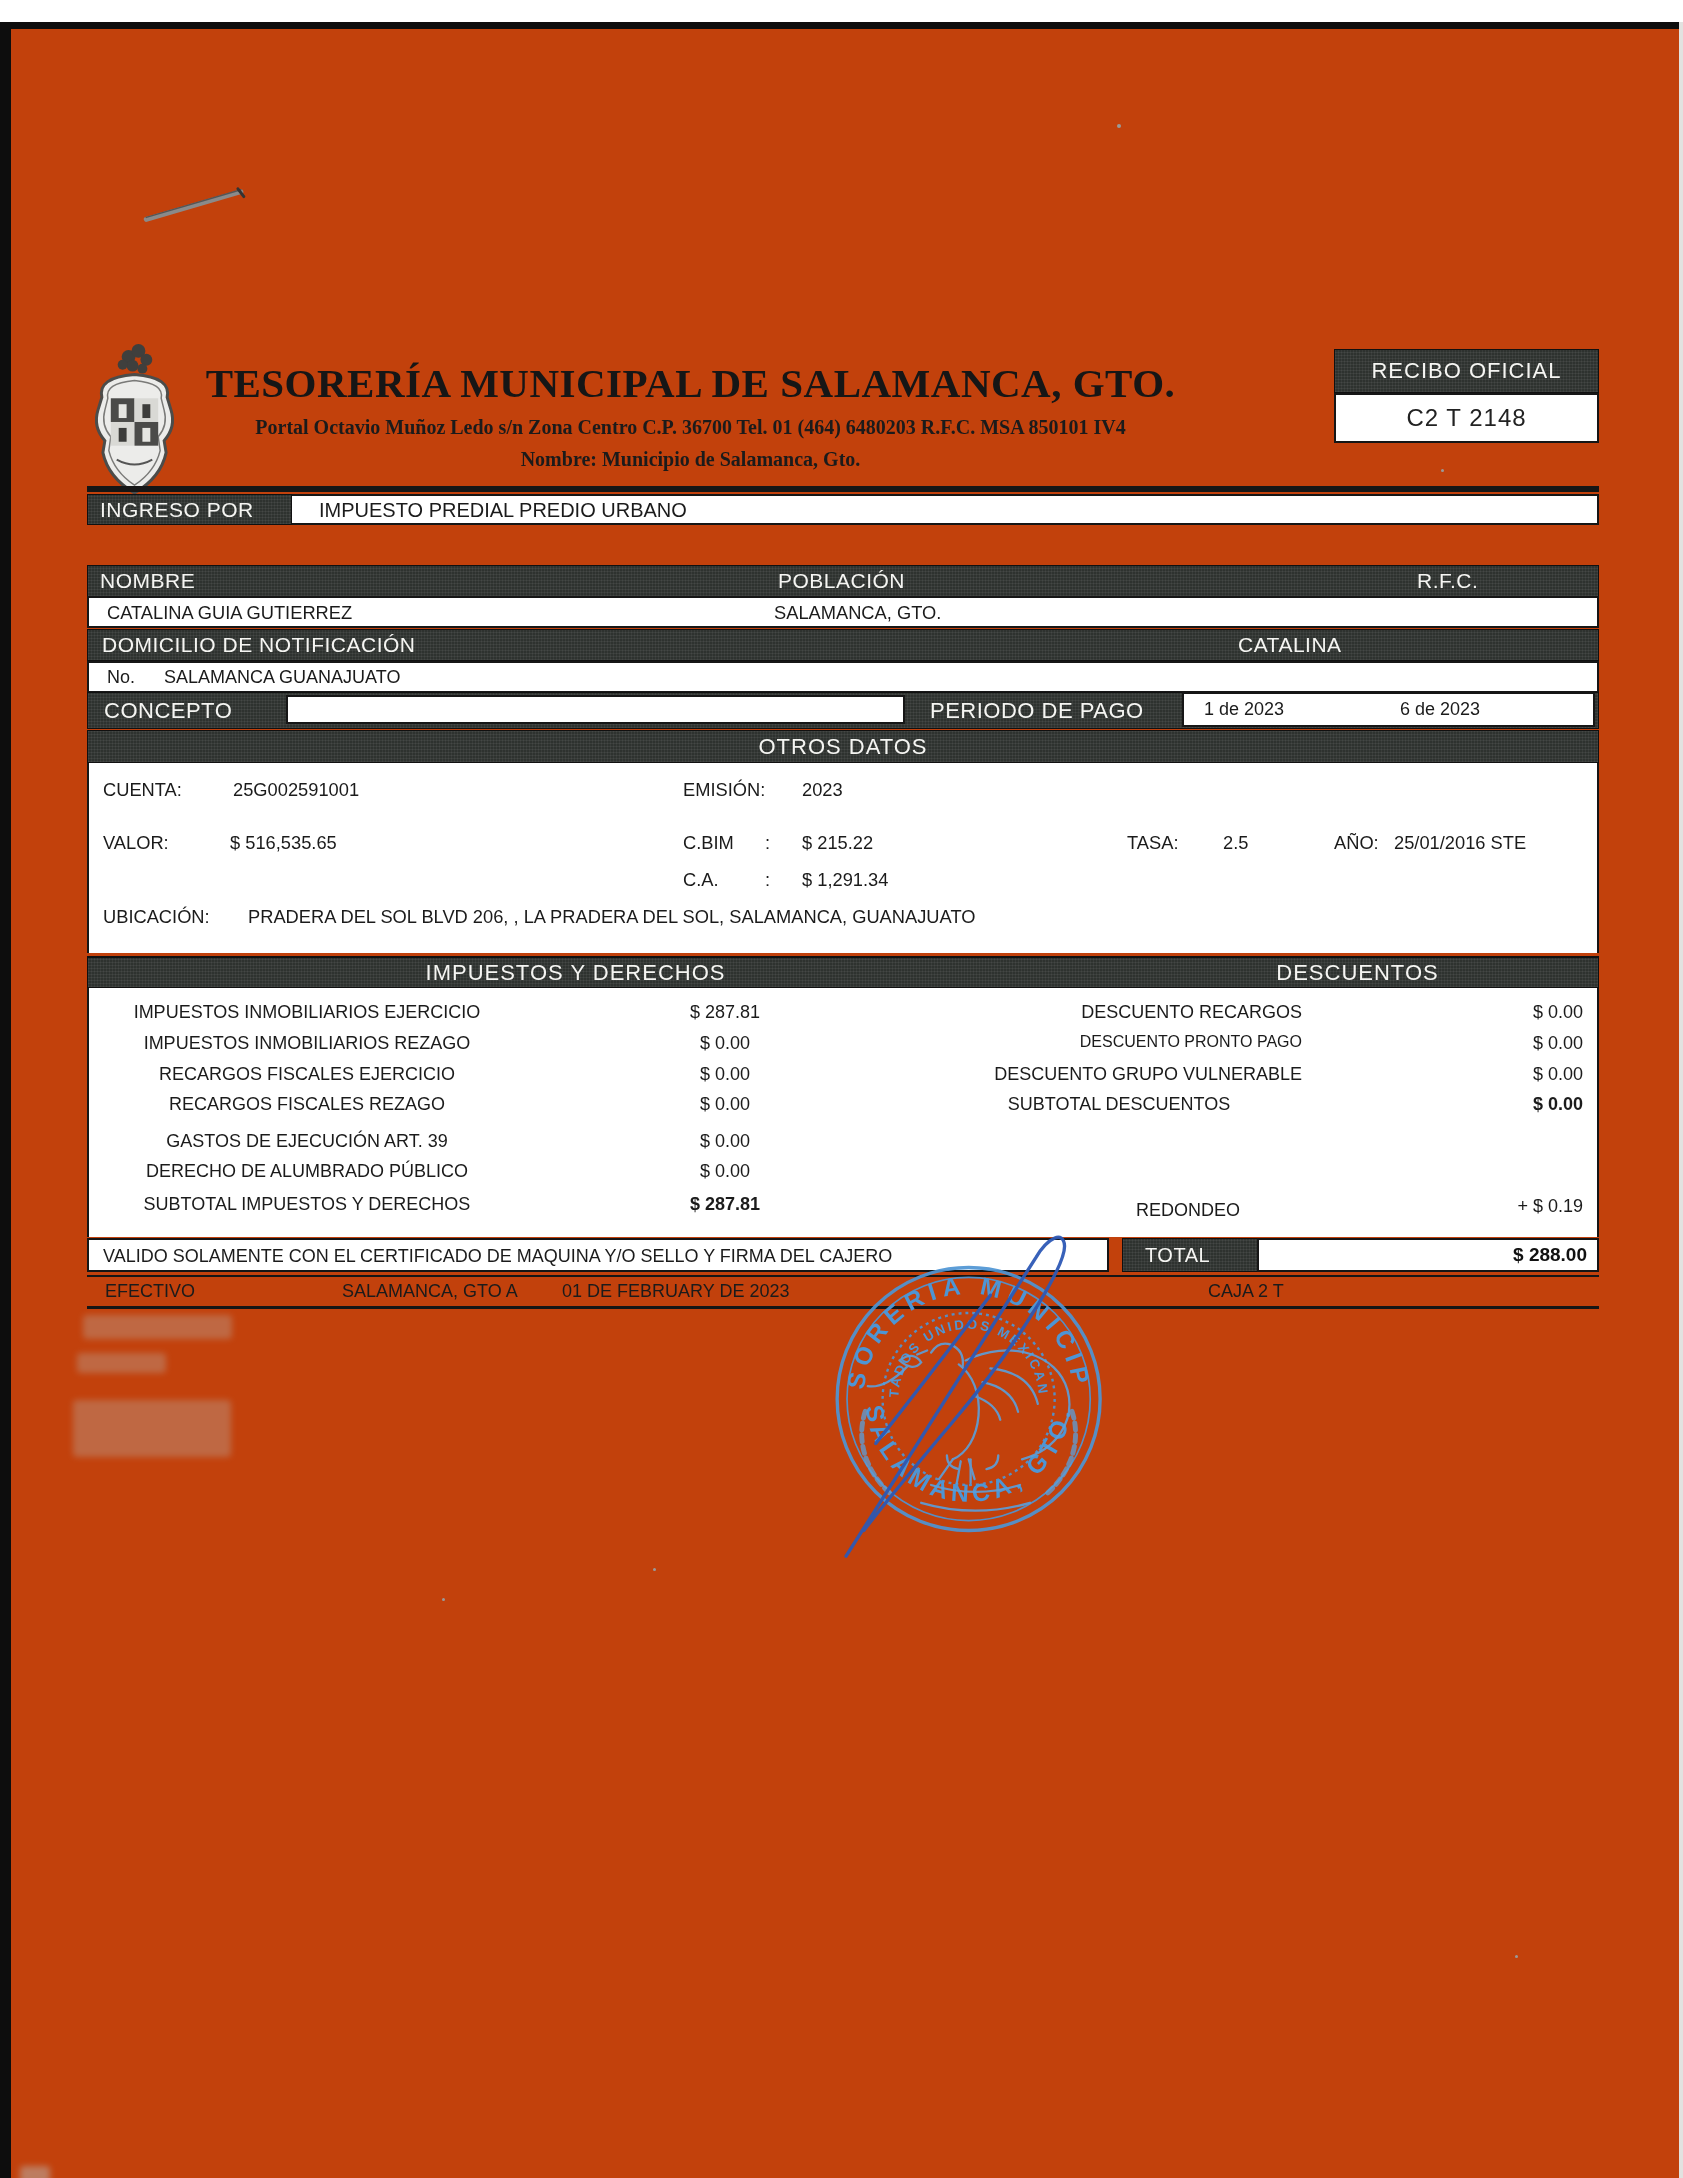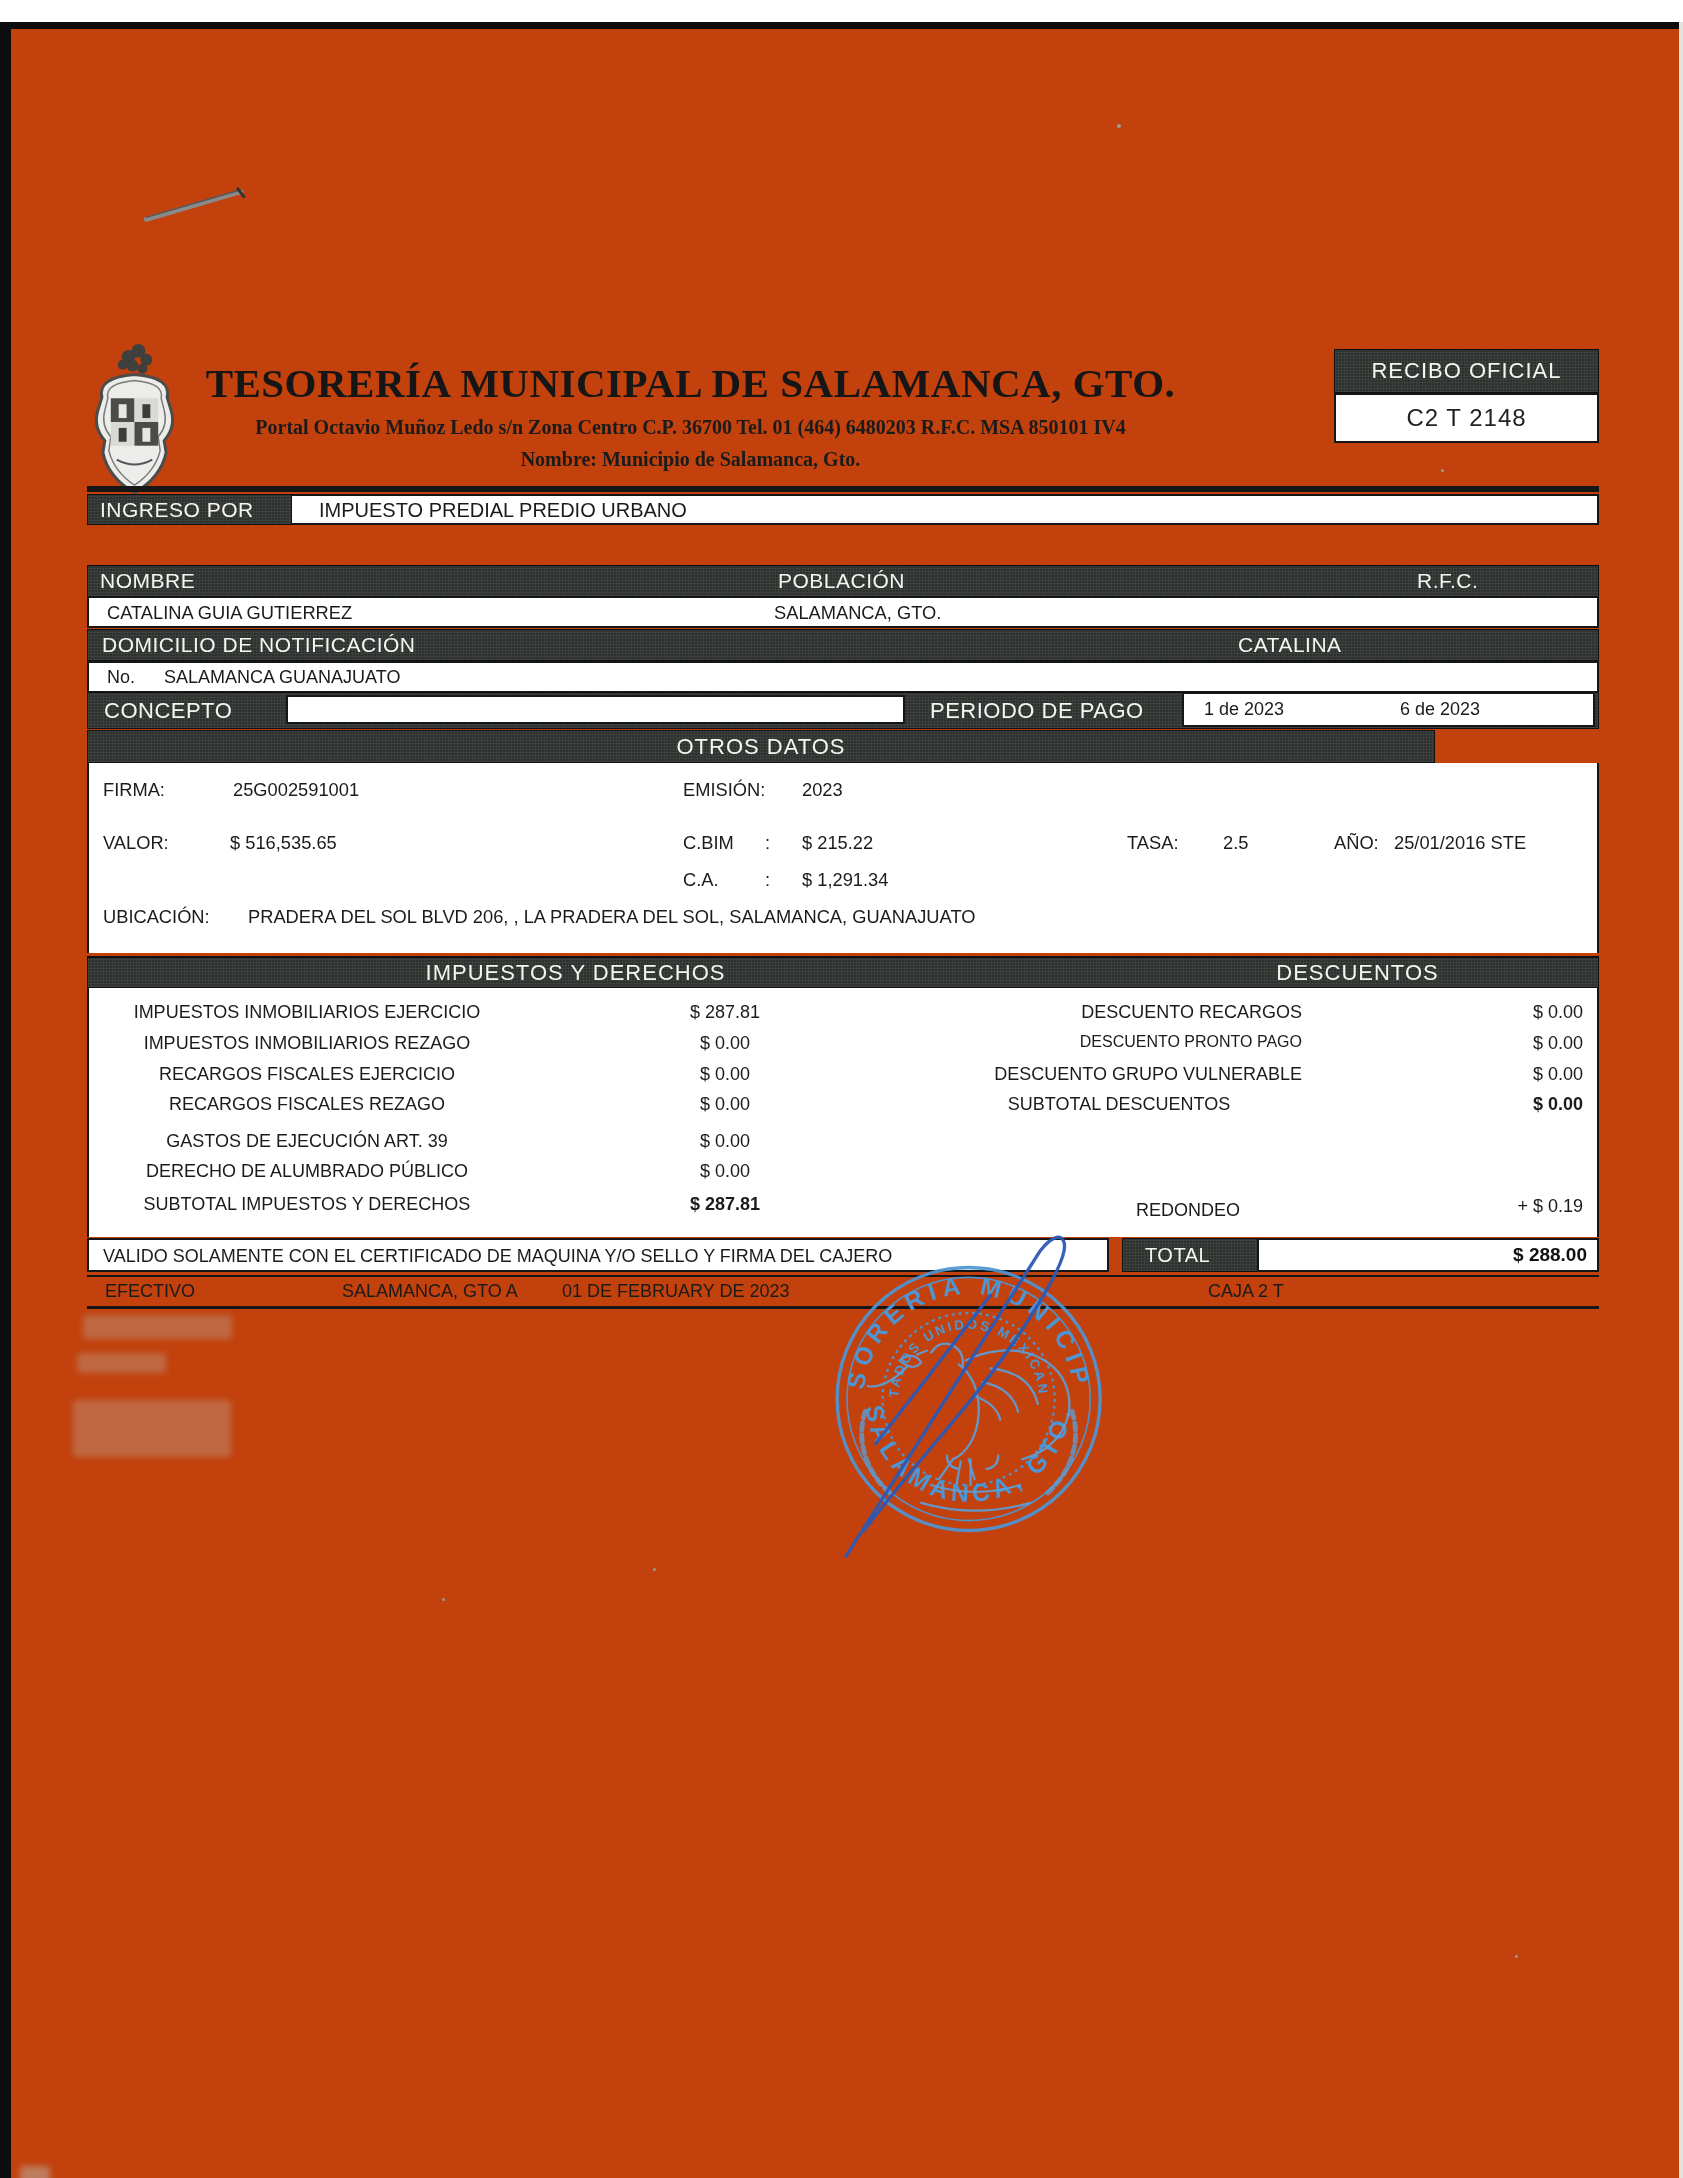--- a/index.html
+++ b/index.html
@@ -110,26 +110,26 @@
   <div class="darkbar" style="left:87px;top:670px;width:1512px;height:37px;">
     <span class="lbl" style="position:absolute;left:16px;font-size:22px;">CONCEPTO</span>
     <div style="position:absolute;left:198px;top:2px;width:619px;height:29px;background:#fff;border:2px solid #161616;box-sizing:border-box;"></div>
     <span class="lbl" style="position:absolute;left:842px;font-size:22px;">PERIODO DE PAGO</span>
     <div style="position:absolute;left:1094px;top:-1px;width:413px;height:35px;background:#fff;border:2px solid #161616;box-sizing:border-box;">
       <span class="txt" style="left:20px;top:5px;font-size:18px;">1 de 2023</span>
       <span class="txt" style="left:216px;top:5px;font-size:18px;">6 de 2023</span>
     </div>
   </div>
 
-  <div class="darkbar" style="left:87px;top:708px;width:1348px;height:33px;justify-content:center;">
+  <div class="darkbar" style="left:87px;top:708px;width:1512px;height:33px;justify-content:center;">
     <span class="lbl" style="font-size:22px;letter-spacing:1px;">OTROS DATOS</span>
   </div>
 
   <div style="position:absolute;left:87px;top:741px;width:1512px;height:190px;border-left:2px solid #161616;border-right:2px solid #161616;box-sizing:border-box;background:#fff;"></div>
-  <span class="txt" style="left:103px;top:757px;">FIRMA:</span>
+  <span class="txt" style="left:103px;top:757px;">CUENTA:</span>
   <span class="txt" style="left:233px;top:757px;">25G002591001</span>
   <span class="txt" style="left:683px;top:757px;">EMISIÓN:</span>
   <span class="txt" style="left:802px;top:757px;">2023</span>
 
   <span class="txt" style="left:103px;top:810px;">VALOR:</span>
   <span class="txt" style="left:230px;top:810px;">$ 516,535.65</span>
   <span class="txt" style="left:683px;top:810px;">C.BIM</span>
   <span class="txt" style="left:765px;top:810px;">:</span>
   <span class="txt" style="left:802px;top:810px;">$ 215.22</span>
   <span class="txt" style="left:1127px;top:810px;">TASA:</span>

